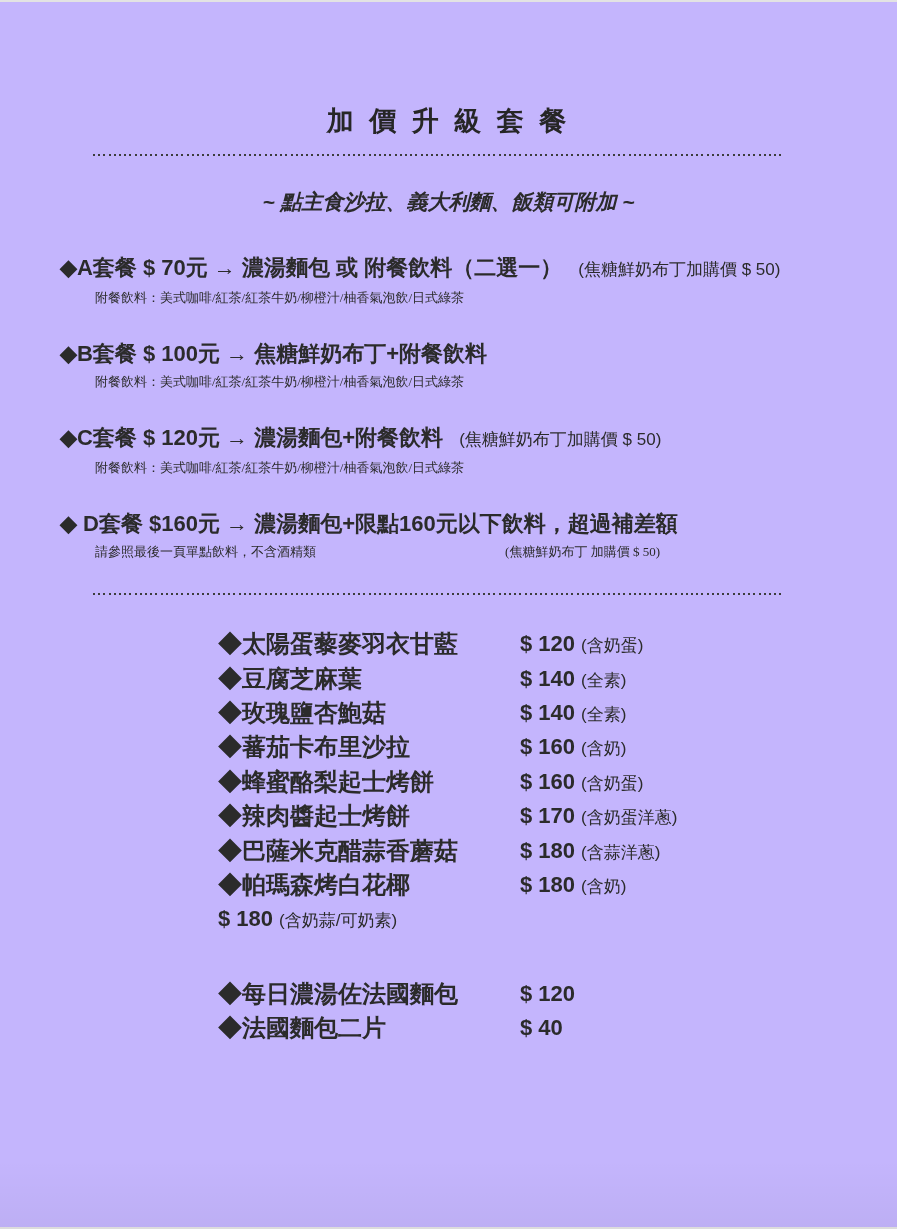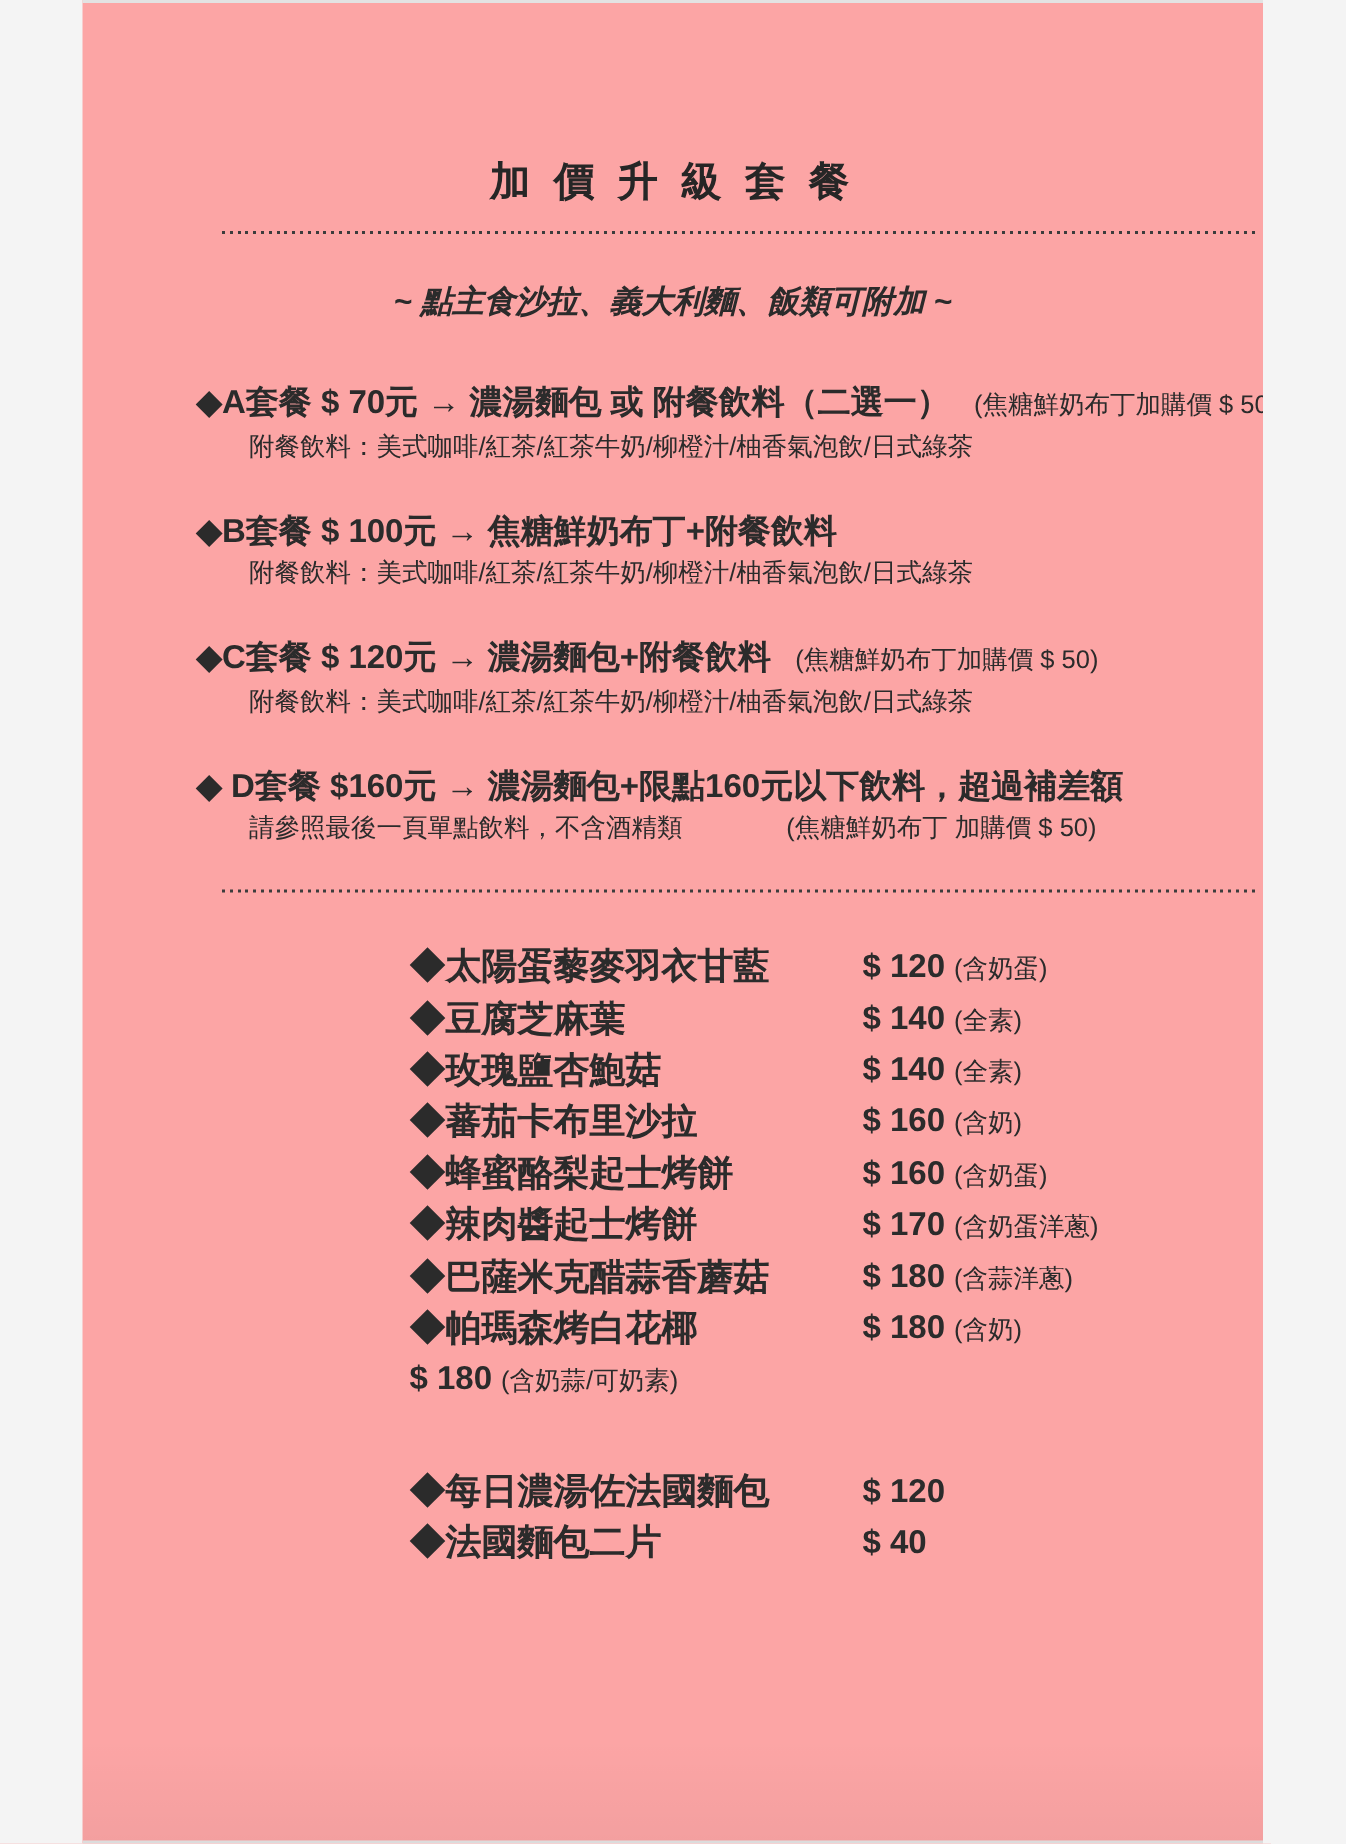--- a/index.html
+++ b/index.html
@@ -1,21 +1,21 @@
 <!DOCTYPE html>
 <html><head>
 <meta charset="utf-8">
 <style>
   * { margin:0; padding:0; box-sizing:border-box; }
   html,body { background:#f4f4f4; }
   .page {
     position:relative;
-    width:787px; height:1229px;
+    width:897px; height:1229px;
     margin:0 auto;
-    background:#fca5a5;
+    background:#c4b5fd;
     font-family:"Liberation Sans", sans-serif;
     color:#2b2b2b;
     overflow:hidden;
     border-top:2px solid #e3e3e3;
   }
   .section-title {
     text-align:center;
     font-size:27px;
     font-weight:600;
     letter-spacing:4px;
@@ -31,40 +31,41 @@
     background:repeating-linear-gradient(to right, #3c3c3c 0 2px, transparent 2px 5.2px);
   }
   .subtitle {
     margin-top:31px;
     text-align:center;
     font-size:21px;
     font-weight:600;
     line-height:30px;
     font-style:italic;
   }
-  .combos { margin-top:36px; padding-left:76px; padding-right:90px; }
+  .combos { margin-top:36px; padding-left:60px; padding-right:90px; }
   .combo { margin-bottom:28px; }
   .combo-main {
     font-size:22px;
     font-weight:600;
     line-height:30px;
     white-space:nowrap;
   }
   .combo-note {
     font-size:17px;
     font-weight:500;
     margin-left:10px;
     white-space:nowrap;
   }
   .combo-sub {
     padding-left:35px;
-    font-size:17px;
+    font-size:13px;
     font-weight:500;
     line-height:26px;
     white-space:nowrap;
+    font-family:Liberation Serif, serif;
   }
   .combo-sub-flex {
     display:flex;
     justify-content:space-between;
     width:600px;
   }
   .items { margin-top:32px; padding-left:218px; }
   .item-row {
     display:flex;
     align-items:center;

